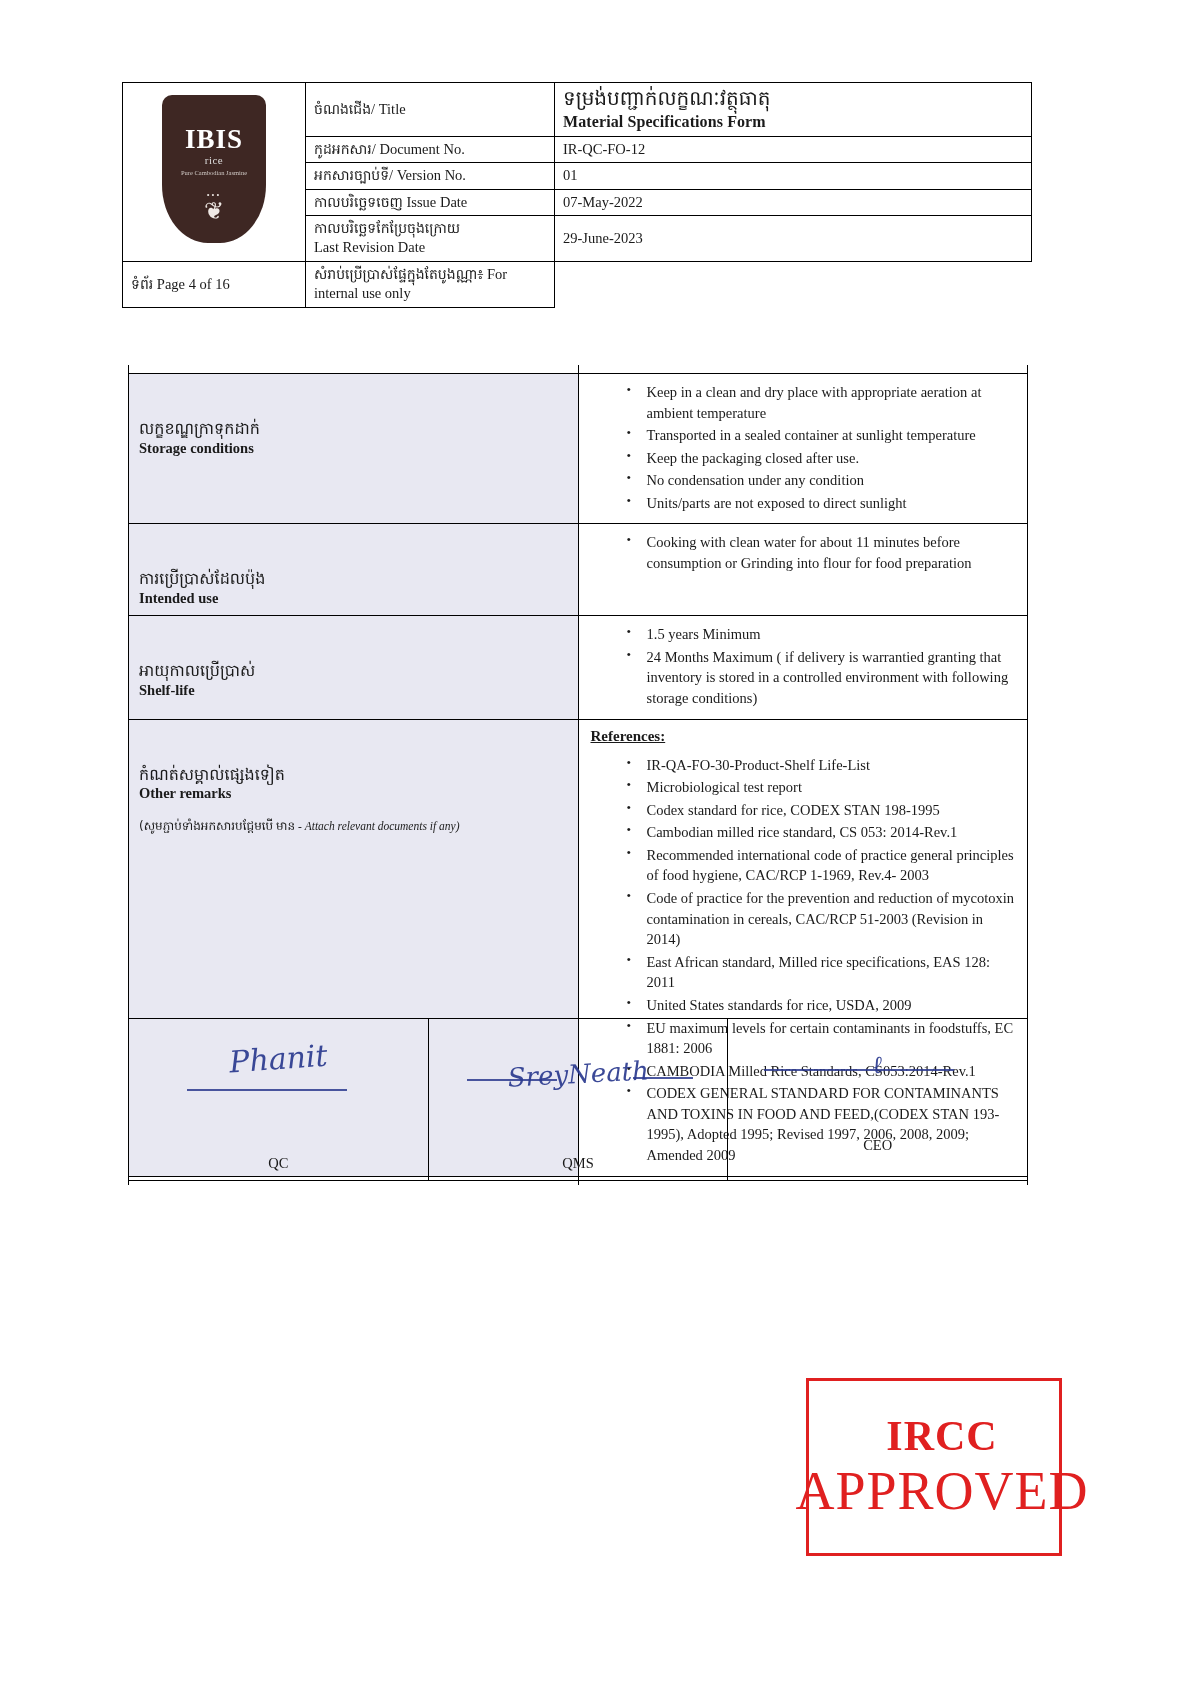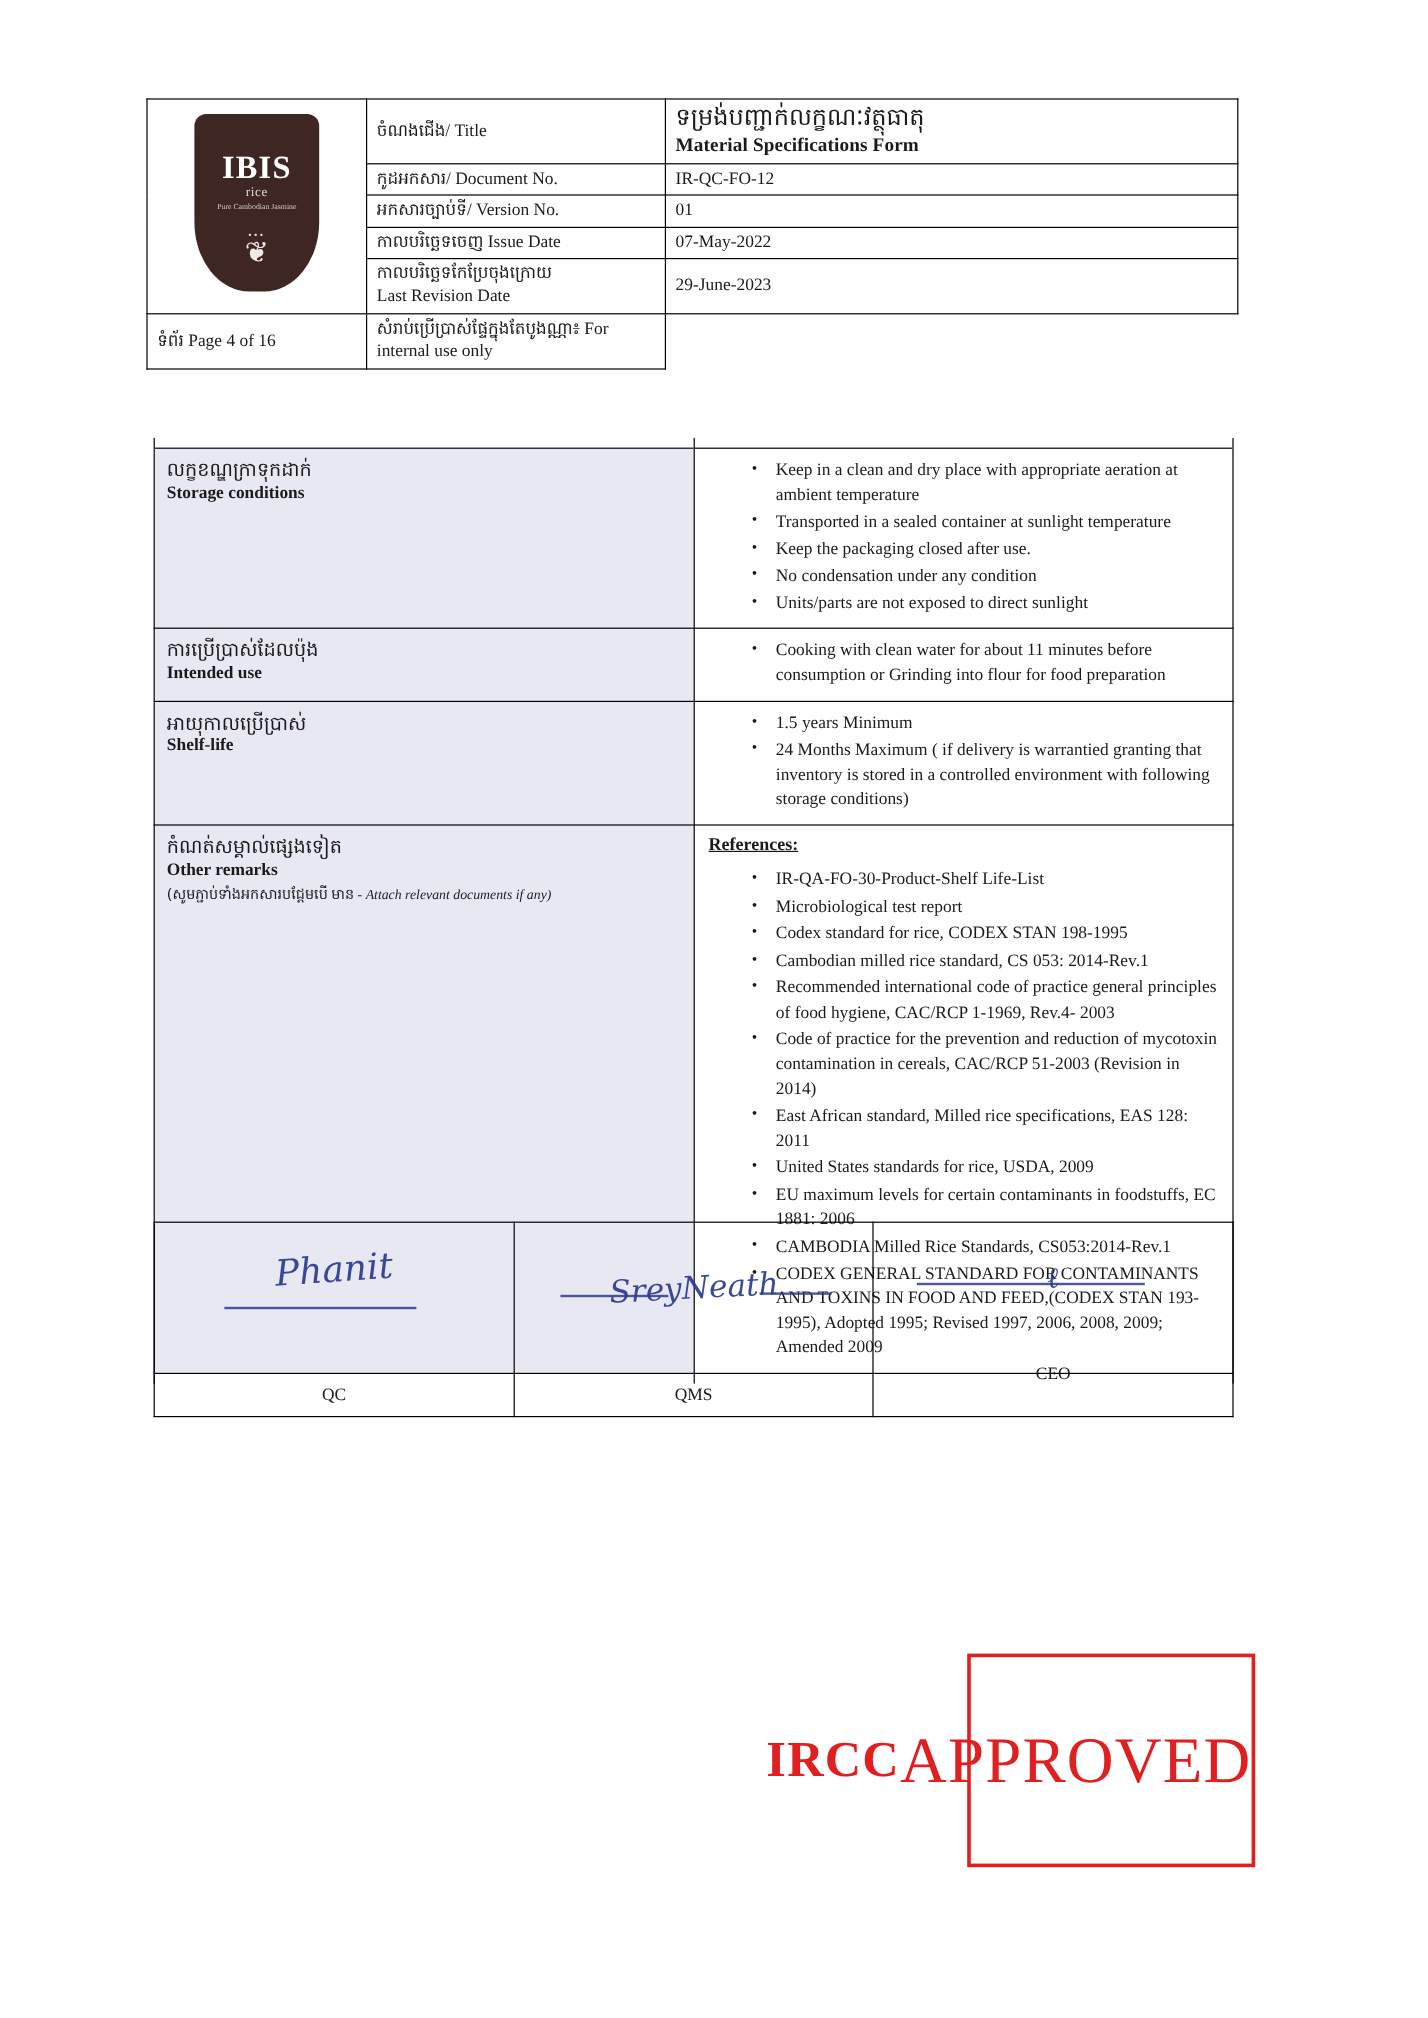--- a/index.html
+++ b/index.html
@@ -133,30 +133,31 @@
     font-size: 14.5px;
   }
   .row-label {
     width: 232px;
     background: #e8e8f2;
   }
   .row-label .kh-title {
     font-family: "DejaVu Sans", sans-serif;
     font-size: 16px;
     line-height: 1.3;
+    margin-top: 37px;
   }
   .row-label .en-title {
     font-weight: bold;
     font-size: 14.5px;
   }
   .row-label .note {
     font-style: italic;
     font-size: 11.5px;
     line-height: 1.35;
-    margin-top: 3px;
+    margin-top: 16px;
   }
   .row-label .note .knote {
     font-family: "DejaVu Sans", sans-serif;
     font-style: normal;
     font-size: 12px;
   }
   ul.bullets {
     margin: 0;
     padding-left: 58px;
     list-style: none;
@@ -238,25 +239,26 @@
   
   .stamp {
     position: absolute;
     left: 806px;
     top: 1378px;
     width: 234px;
     height: 172px;
     border: 3px solid #e02020;
     color: #e02020;
     display: flex;
-    flex-direction: row;
+    flex-direction: column;
     align-items: center;
-    justify-content: flex-end;
+    justify-content: center;
     font-family: "Liberation Serif", serif;
     letter-spacing: 1px;
+    padding-left: 16px;
   }
   .stamp .l1 { font-size: 42px; font-weight: bold; line-height: 1.15; }
   .stamp .l2 { font-size: 54px; font-weight: normal; line-height: 1.15; }
 </style>
 </head>
 <body>
 
 <div class="page">
 
   <table class="header-table">

